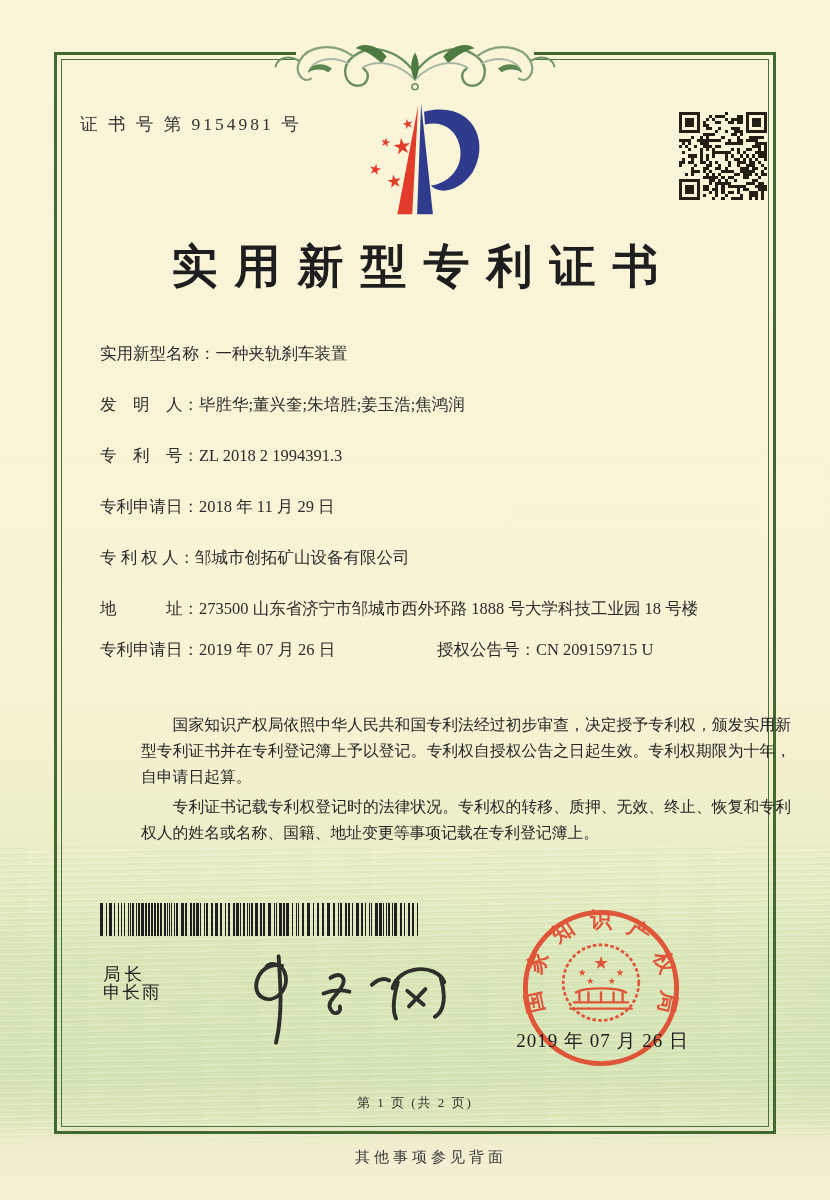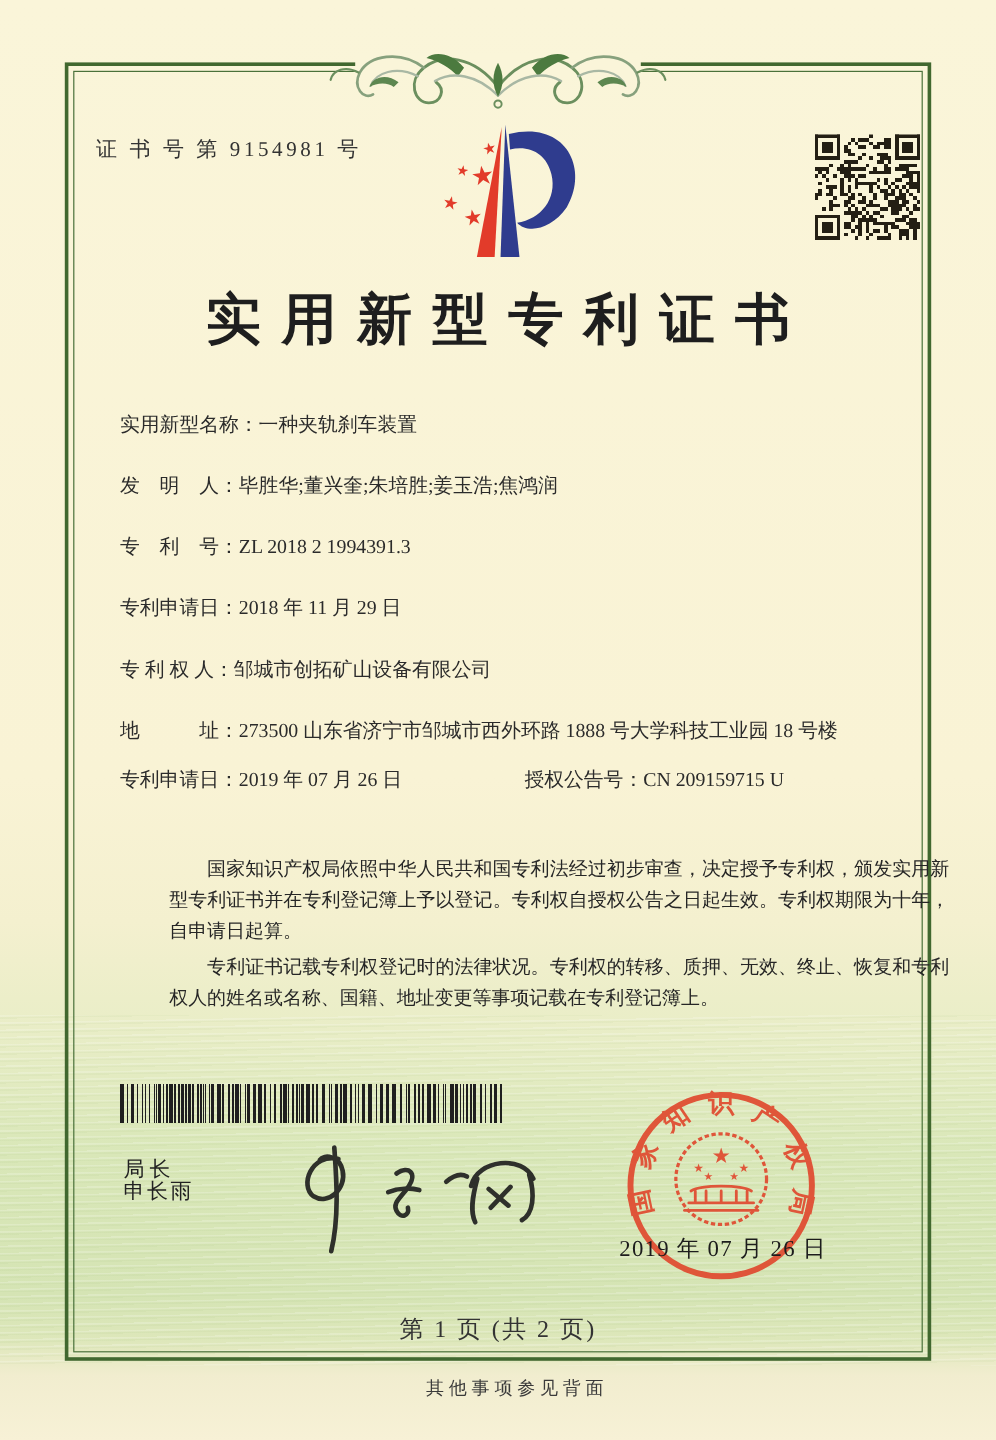--- a/index.html
+++ b/index.html
@@ -51,21 +51,21 @@
   .sig-block{position:absolute;left:103px;top:966px;z-index:4;font-size:17.5px;line-height:1;color:#222;}
   .sig-title{letter-spacing:4px;}
   .sig-name{letter-spacing:2px;}
   .signature{position:absolute;left:238px;top:952px;width:228px;height:95px;z-index:4;}
 
   .seal{position:absolute;left:511px;top:893px;width:180px;height:190px;z-index:4;opacity:.93;}
   .seal-date{position:absolute;left:505px;top:1028px;width:195px;text-align:center;
     font-size:19px;color:#1c1c1c;letter-spacing:1px;z-index:5;}
 
   .footer-page{position:absolute;left:0;right:0;top:1094px;text-align:center;
-    font-size:20px;letter-spacing:2px;color:#333;z-index:4;}
+    font-size:13px;letter-spacing:2px;color:#333;z-index:4;}
   .footer-note{position:absolute;left:0;right:0;top:1148px;text-align:center;
     font-size:15px;letter-spacing:4px;color:#3a3a3a;z-index:4;padding-left:32px;}
 </style>
 </head>
 <body>
 
 <div class="page">
 
   <div class="green-texture"></div>
   <div class="frame-outer"></div>

